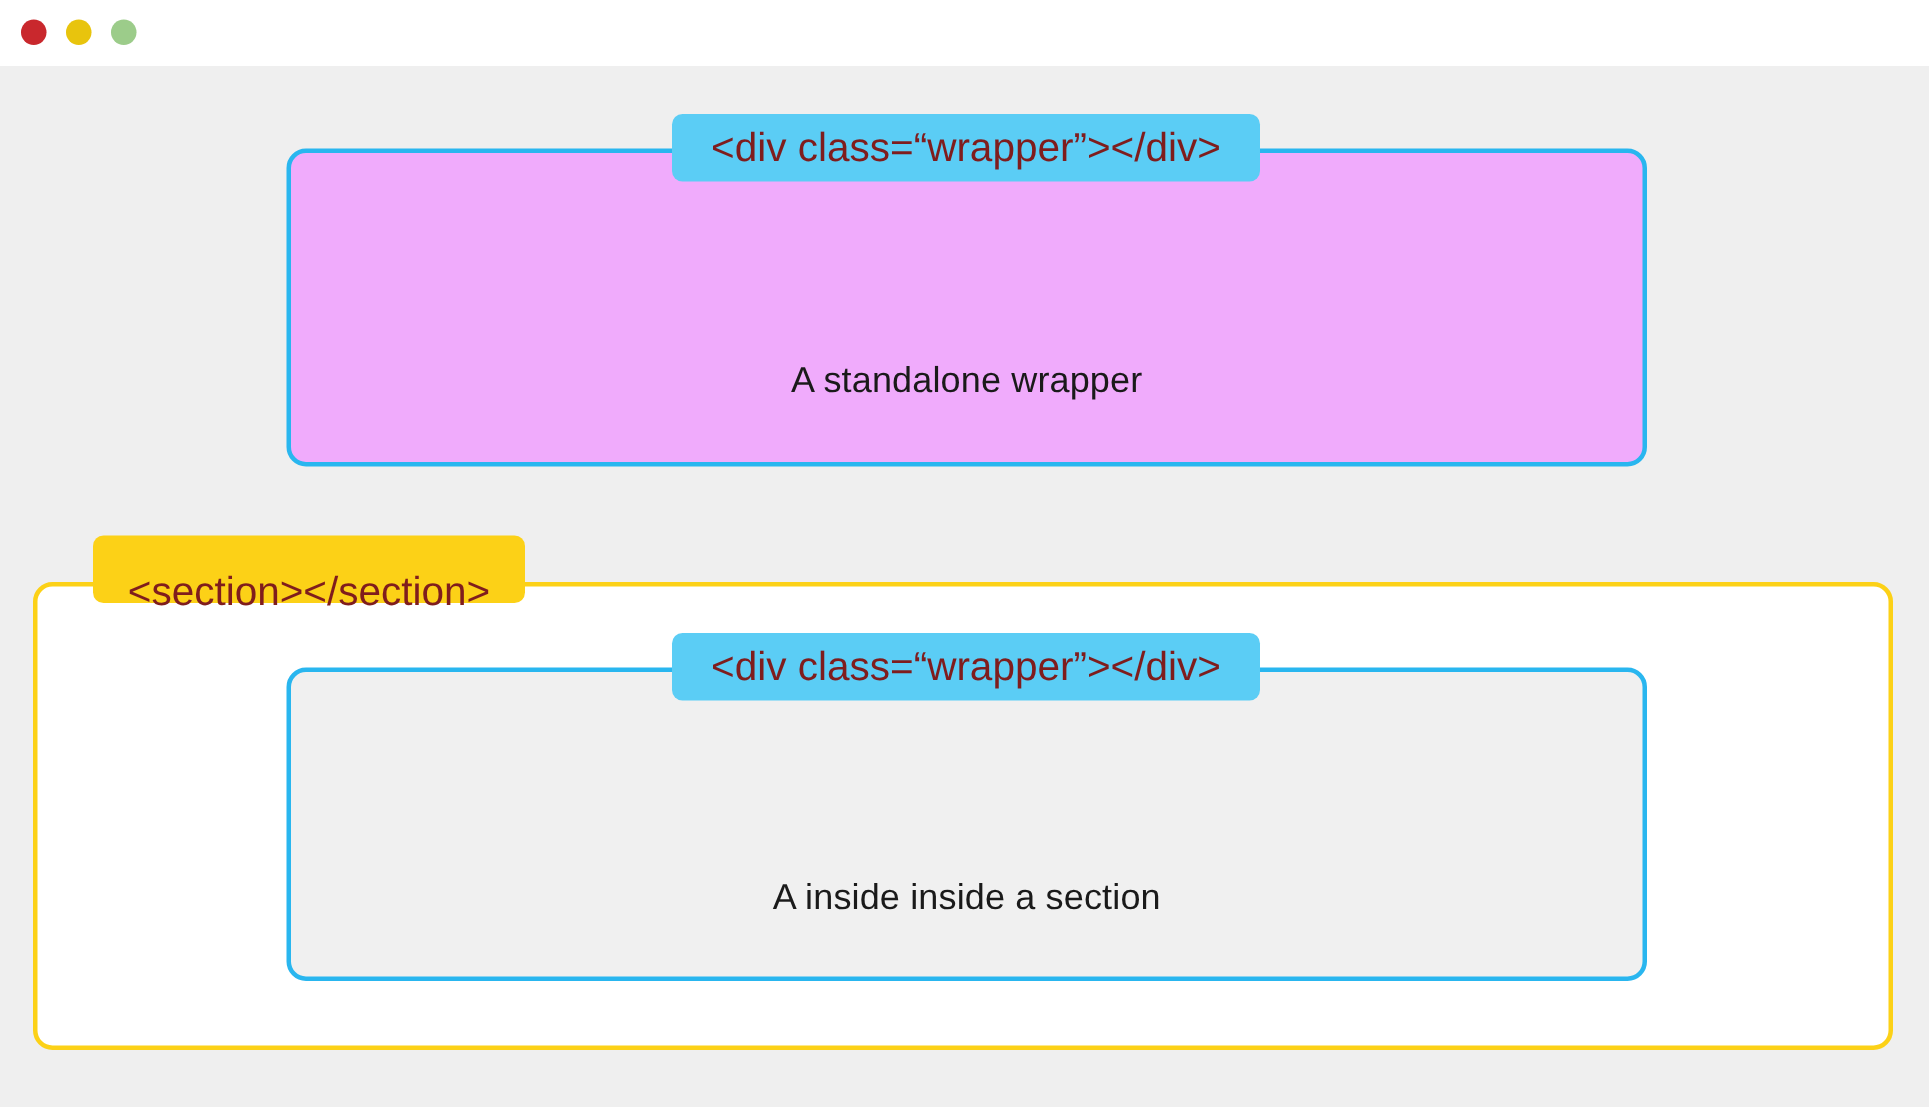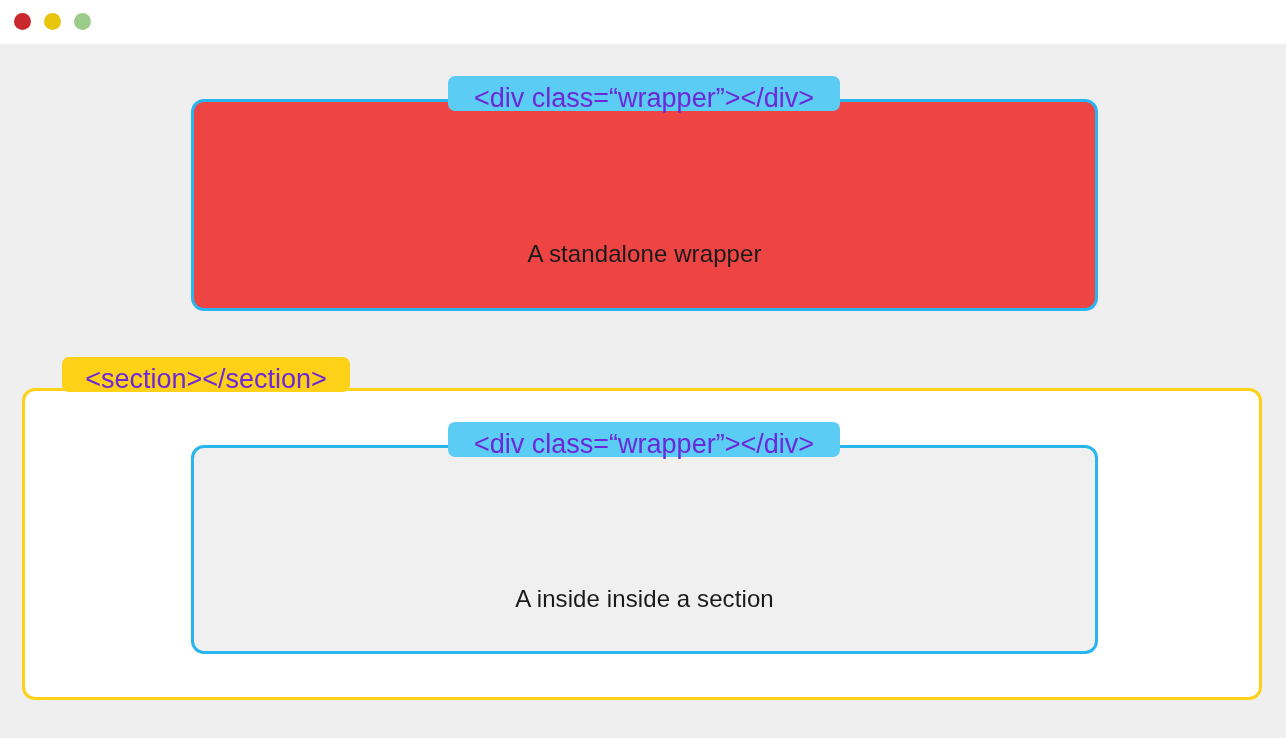--- a/index.html
+++ b/index.html
@@ -66,25 +66,25 @@
     font-size: 24px;
     letter-spacing: 0.1px;
     white-space: nowrap;
   }
 
   
   .badge {
     position: absolute;
     box-sizing: border-box;
     border-radius: 7px;
-    height: 35px;
+    height: 45px;
     line-height: 45px;
     padding: 0 16px;
     font-size: 27px;
-    color: #6d28d9;
+    color: #7f1d1d;
     white-space: nowrap;
     z-index: 5;
   }
 
   
   #wrapper-standalone {
     left: 191px;
     top: 55px;
     width: 907px;
     height: 212px;
@@ -112,21 +112,21 @@
     border-color: #fcd117;
     background: #ffffff;
   }
 
   #badge-section {
     left: 62px;
     top: 313px;
     width: 288px;
     background: #fcd117;
     text-align: center;
-    padding: 0;
+    padding: 15px;
   }
 
   #wrapper-in-section {
     left: 191px;
     top: 401px;
     width: 907px;
     height: 209px;
     border-width: 3.5px;
     border-color: #29b6ef;
     background: #f0f0f0;
@@ -148,21 +148,21 @@
 <div id="titlebar" style="background: rgb(255, 255, 255);">
   <div id="traffic-lights">
     <span class="dot" id="dot-close" style="background: rgb(201, 40, 45);"></span>
     <span class="dot" id="dot-minimize" style="background: rgb(232, 196, 13);"></span>
     <span class="dot" id="dot-zoom" style="background: rgb(156, 204, 138);"></span>
   </div>
 </div>
 
 <div id="canvas" style="background: rgb(239, 239, 239);">
 
-  <div class="box" id="wrapper-standalone" style="border-color: rgb(41, 182, 239); background: #ef4444;">
+  <div class="box" id="wrapper-standalone" style="border-color: rgb(41, 182, 239); background: #f0abfc;">
     <div class="box-text" id="wrapper-standalone-text" style="color: rgb(26, 26, 26);">A standalone wrapper</div>
   </div>
   <div class="badge" id="badge-wrapper-standalone" style="background: rgb(91, 205, 245);">&lt;div class=“wrapper”&gt;&lt;/div&gt;</div>
 
   <div class="box" id="section-box" style="border-color: rgb(252, 209, 23); background: rgb(255, 255, 255);"></div>
   <div class="badge" id="badge-section" style="background: rgb(252, 209, 23);">&lt;section&gt;&lt;/section&gt;</div>
 
   <div class="box" id="wrapper-in-section" style="border-color: rgb(41, 182, 239); background: rgb(240, 240, 240);">
     <div class="box-text" id="wrapper-in-section-text" style="color: rgb(26, 26, 26);">A inside inside a section</div>
   </div>

